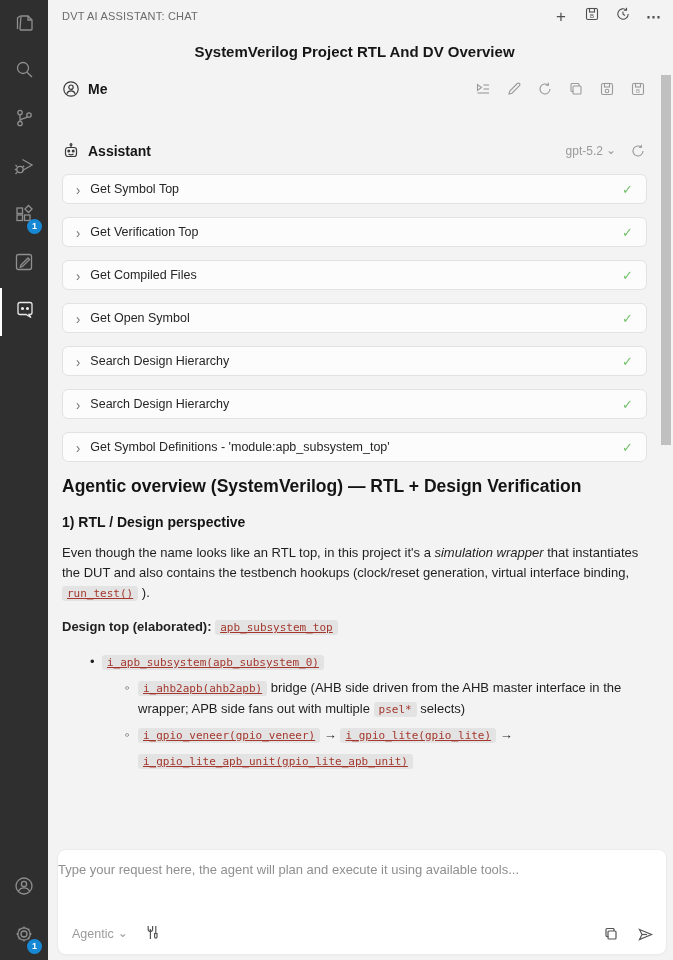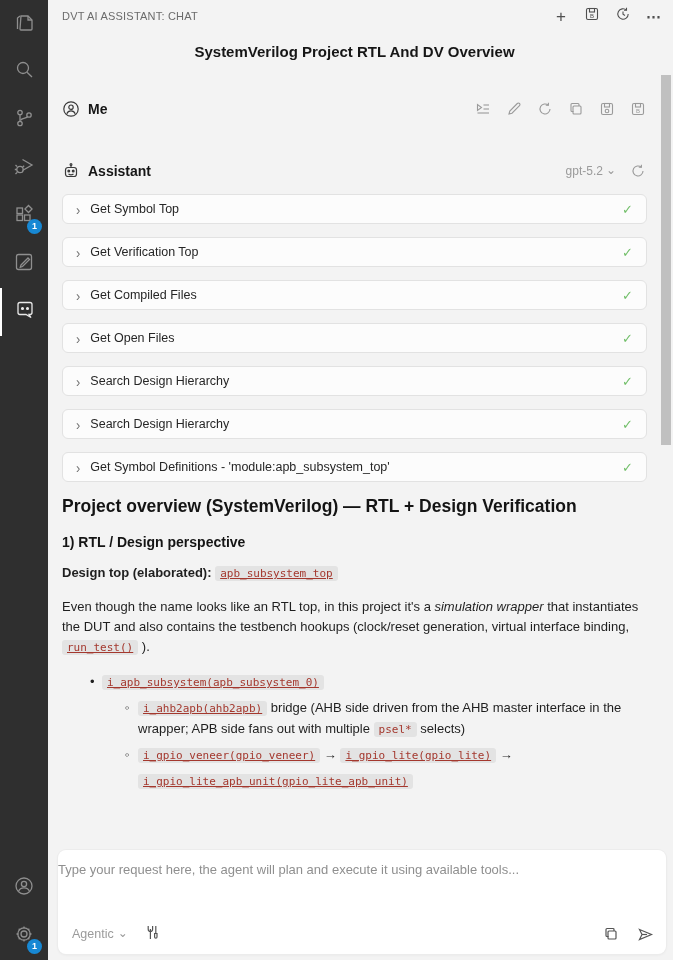--- a/index.html
+++ b/index.html
@@ -23,21 +23,21 @@
   .ph-title { font-size:11px; color:#6b6b6b; letter-spacing:0.2px; }
   .ph-actions { margin-left:auto; display:flex; align-items:center; gap:13px; }
   .icon-btn { width:18px; height:18px; display:flex; align-items:center; justify-content:center; color:#4f4f4f; cursor:pointer; }
   .icon-btn svg { stroke:#4f4f4f; fill:none; stroke-width:1.1; }
   .glyph-plus { font-size:17px; font-weight:400; line-height:1; color:#4f4f4f; }
   .glyph-more { font-size:15px; font-weight:700; line-height:1; color:#4f4f4f; letter-spacing:1px; }
 
   .chat-title { margin-top:18px; text-align:center; font-size:15px; font-weight:700; color:#161616; }
 
   .msg-head { display:flex; align-items:center; gap:8px; }
-  .msg-head.user { margin-top:40px; }
+  .msg-head.user { margin-top:20px; }
   .msg-head.assistant { margin-top:44px; }
   .author { font-size:14px; font-weight:700; color:#161616; }
   .avatar svg { stroke:#3a3a3a; fill:none; stroke-width:1.2; display:block; }
   .head-actions { margin-left:auto; display:flex; align-items:center; gap:13px; }
   .head-actions .icon-btn svg { stroke:#9a9a9a; }
   .model-select { font-size:12px; color:#9a9a9a; cursor:pointer; display:flex; align-items:center; gap:3px; }
   .chev-down { font-size:12px; color:#9a9a9a; line-height:0.6; }
 
   .user-text { margin-top:15px; font-size:13px; line-height:20px; color:#1f1f1f; max-width:575px; }
 
@@ -268,45 +268,45 @@
           <span class="tc-label">Get Verification Top</span>
           <span class="tc-status">✓</span>
         </div>
         <div class="tool-card">
           <span class="tc-chev">›</span>
           <span class="tc-label">Get Compiled Files</span>
           <span class="tc-status">✓</span>
         </div>
         <div class="tool-card">
           <span class="tc-chev">›</span>
-          <span class="tc-label">Get Open Files</span>
+          <span class="tc-label">Get Open Symbol</span>
           <span class="tc-status">✓</span>
         </div>
         <div class="tool-card">
           <span class="tc-chev">›</span>
           <span class="tc-label">Search Design Hierarchy</span>
           <span class="tc-status">✓</span>
         </div>
         <div class="tool-card">
           <span class="tc-chev">›</span>
           <span class="tc-label">Search Design Hierarchy</span>
           <span class="tc-status">✓</span>
         </div>
         <div class="tool-card">
           <span class="tc-chev">›</span>
           <span class="tc-label">Get Symbol Definitions - 'module:apb_subsystem_top'</span>
           <span class="tc-status">✓</span>
         </div>
       </div>
 
       <div class="md">
-        <h1>Project overview (SystemVerilog) — RTL + Design Verification</h1>
+        <h1>Agentic overview (SystemVerilog) — RTL + Design Verification</h1>
         <h2>1) RTL / Design perspective</h2>
+        <p><span>Even though the name looks like an RTL top, in this project it's a </span><em>simulation wrapper</em><span> that instantiates the DUT and also contains the testbench hookups (clock/reset generation, virtual interface binding, </span><span class="chip link">run_test()</span><span> ).</span></p>
         <p><span class="bold">Design top (elaborated):</span> <span class="chip link">apb_subsystem_top</span></p>
-        <p><span>Even though the name looks like an RTL top, in this project it's a </span><em>simulation wrapper</em><span> that instantiates the DUT and also contains the testbench hookups (clock/reset generation, virtual interface binding, </span><span class="chip link">run_test()</span><span> ).</span></p>
         <ul>
           <li class="lvl1"><span class="marker">•</span><span class="chip link">i_apb_subsystem(apb_subsystem_0)</span></li>
           <li class="lvl2"><span class="marker">◦</span><span class="chip link">i_ahb2apb(ahb2apb)</span><span> bridge (AHB side driven from the AHB master interface in the wrapper; APB side fans out with multiple </span><span class="chip">psel*</span><span> selects)</span></li>
           <li class="lvl2"><span class="marker">◦</span><span class="chip link">i_gpio_veneer(gpio_veneer)</span><span> → </span><span class="chip link">i_gpio_lite(gpio_lite)</span><span> →</span></li>
           <li class="lvl2"><span class="chip link">i_gpio_lite_apb_unit(gpio_lite_apb_unit)</span></li>
         </ul>
       </div>
 
     </div>
 

